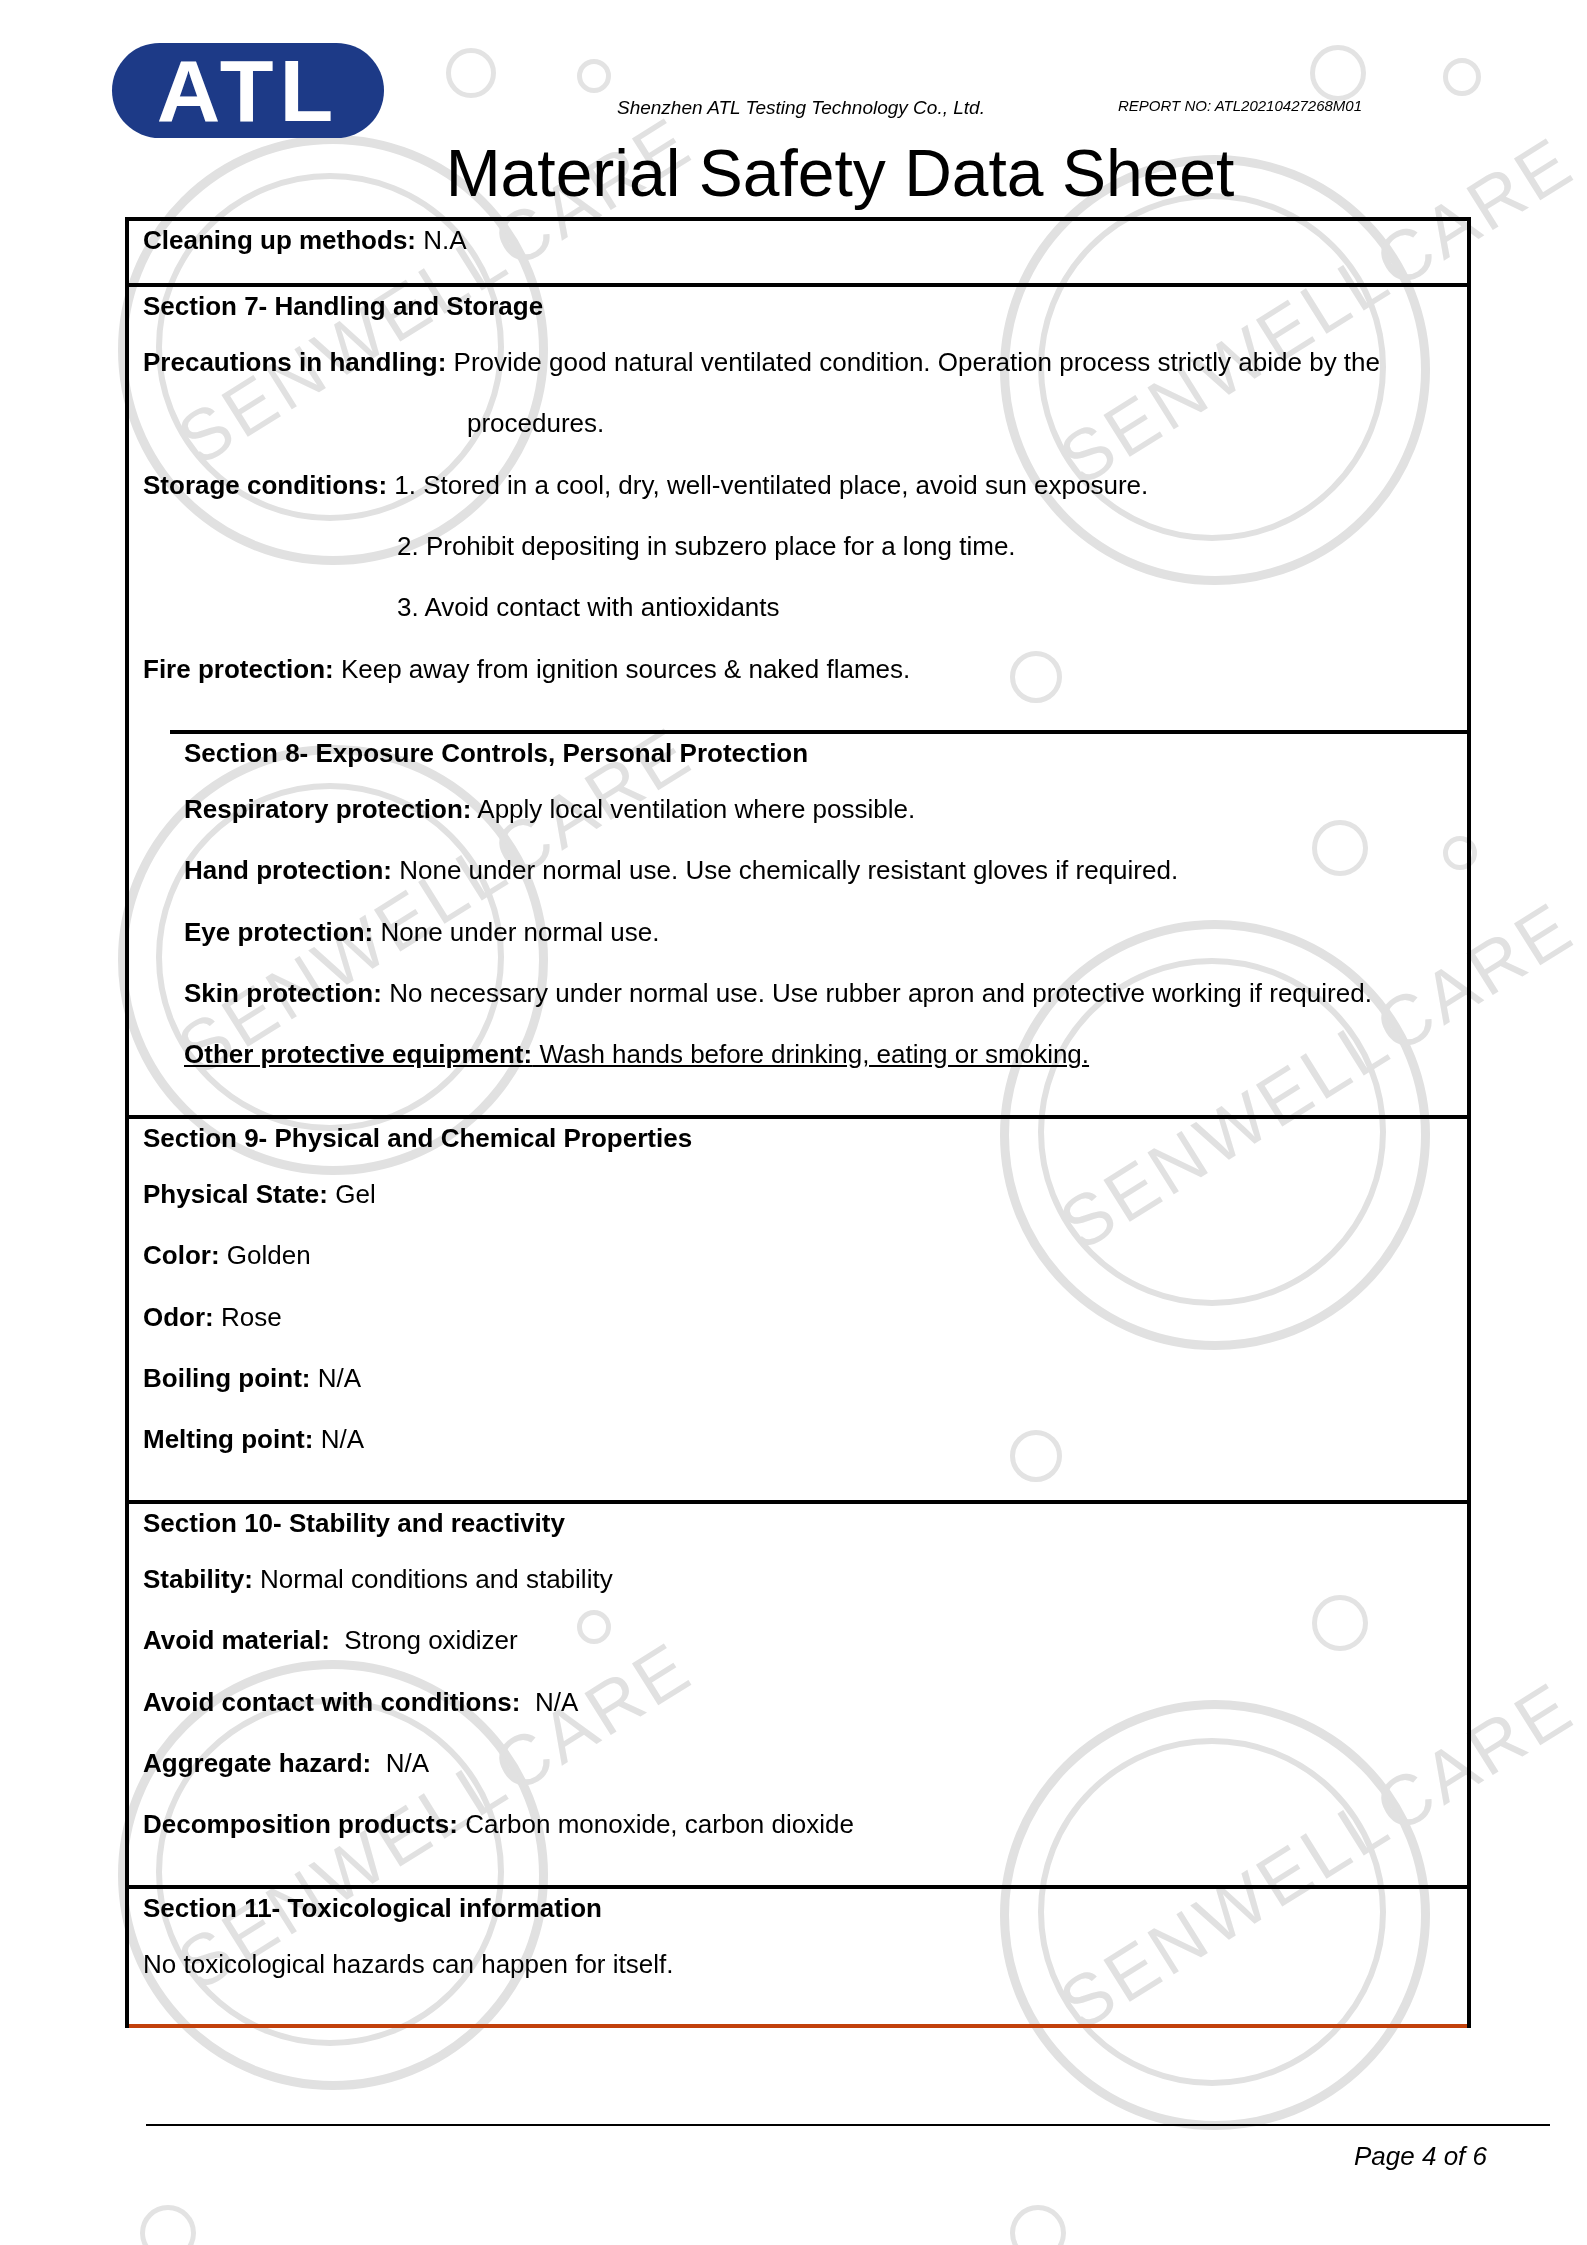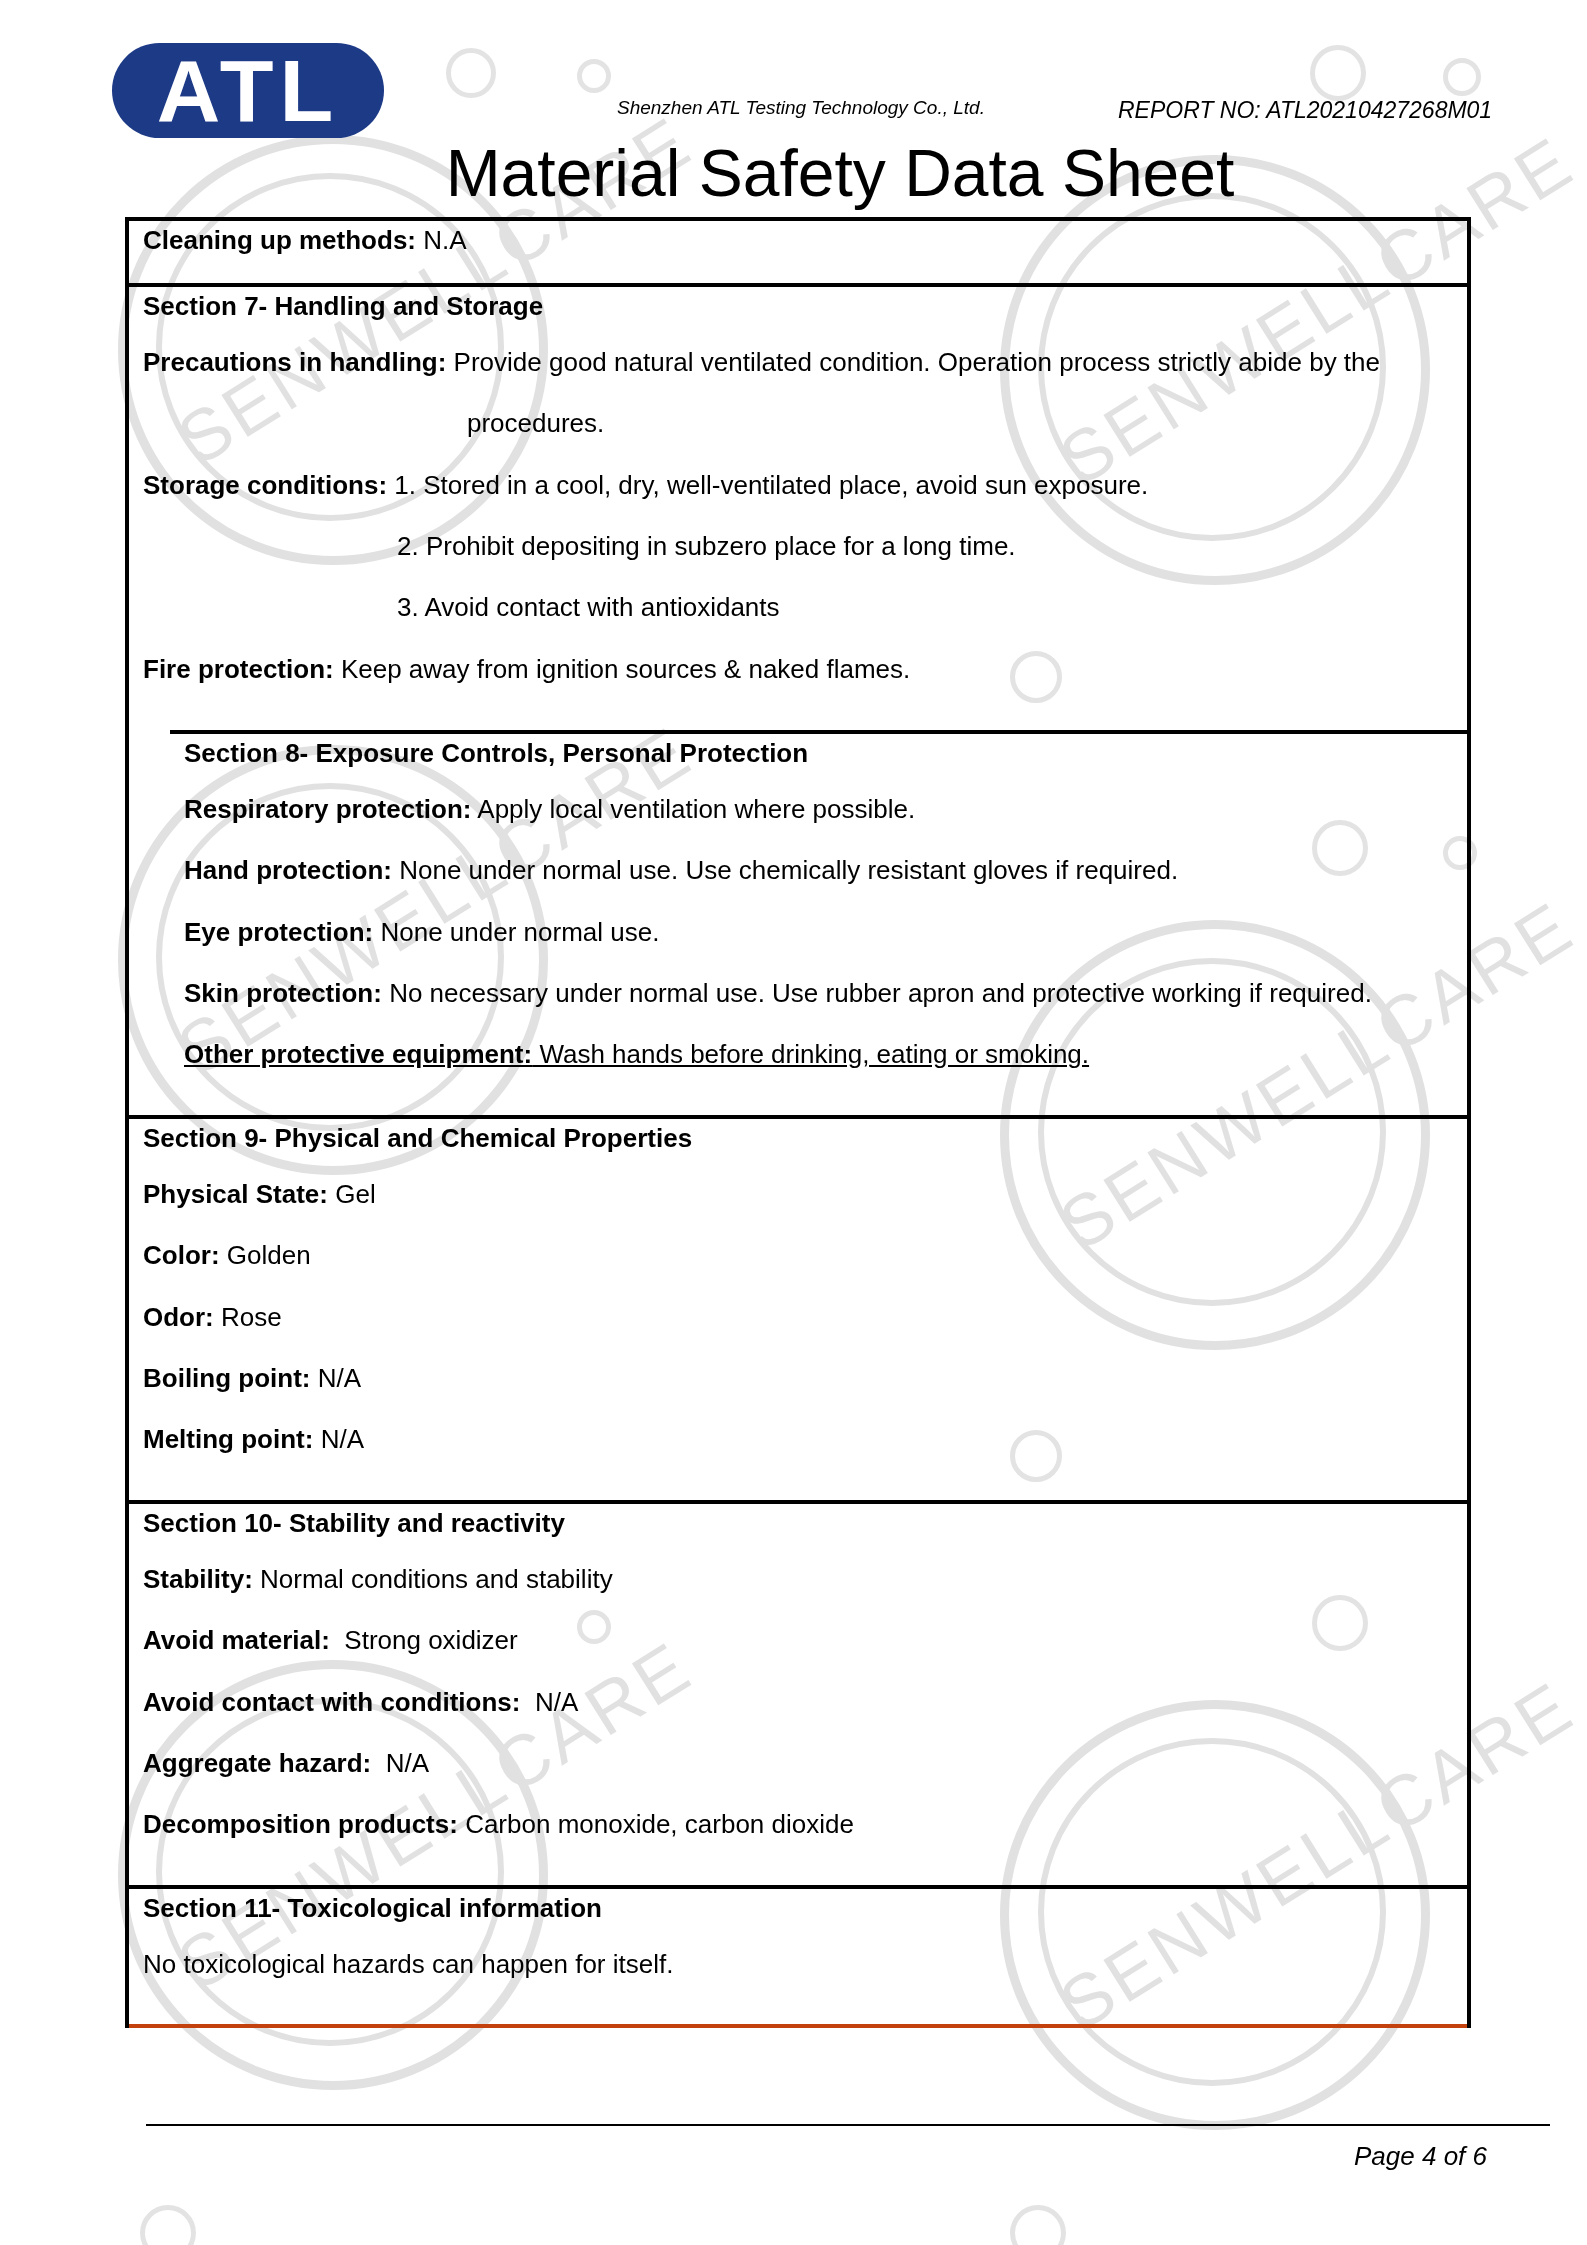--- a/index.html
+++ b/index.html
@@ -25,21 +25,21 @@
       display: flex; align-items: center; justify-content: center;
     }
     .logo-text {
       color: #ffffff; font-family: "Liberation Sans", sans-serif; font-weight: bold;
       font-size: 88px; letter-spacing: 6px; line-height: 1;
     }
     .company {
       position: absolute; left: 617px; top: 97px; font-size: 19px; font-style: italic; z-index: 2;
     }
     .report-no {
-      position: absolute; left: 1118px; top: 97px; font-size: 23px; font-style: italic; z-index: 2; text-align: center;
+      position: absolute; left: 1118px; top: 97px; font-size: 15px; font-style: italic; z-index: 2; text-align: center;
     }
     .doc-title {
       position: absolute; left: 0; width: 1680px; top: 140px; text-align: center;
       font-size: 66px; line-height: 1; z-index: 2;
     }
 
     .sheet {
       position: absolute; left: 125px; top: 217px; width: 1338px; z-index: 2;
       border-left: 4px solid #000; border-right: 4px solid #000;
     }

